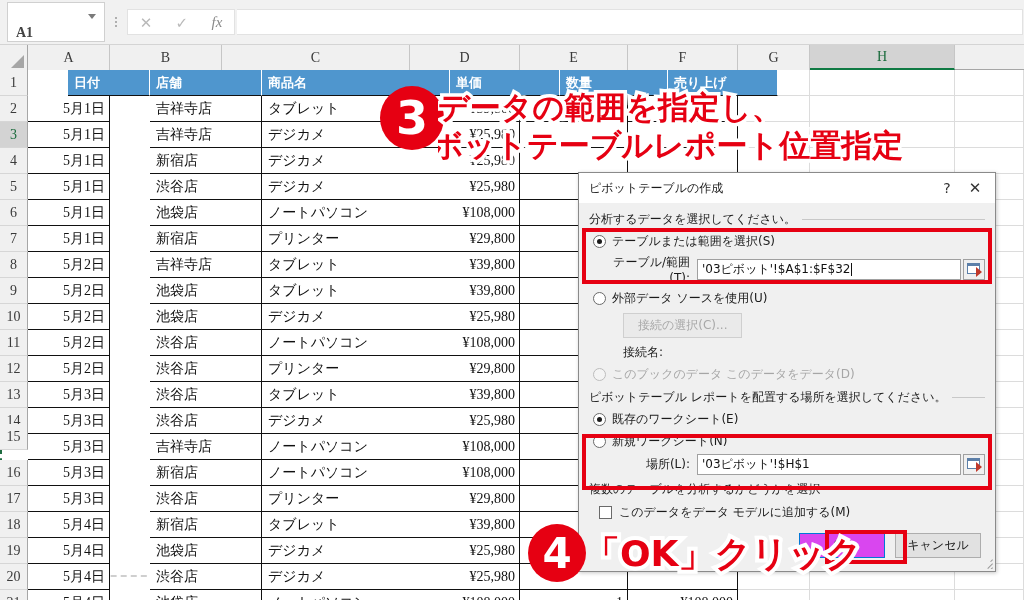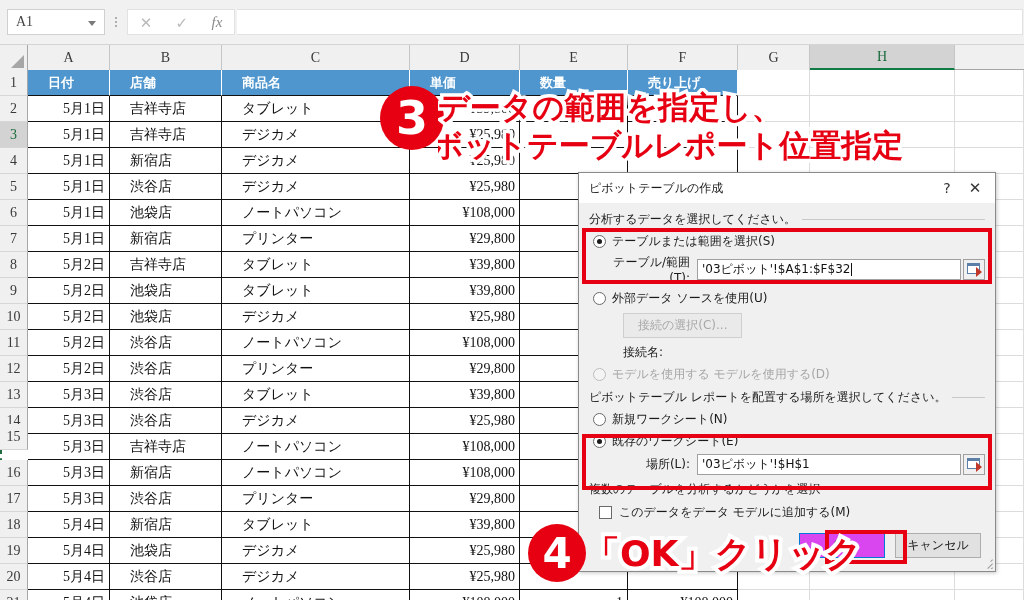--- a/index.html
+++ b/index.html
@@ -12,23 +12,23 @@
   #app { position: relative; width: 1024px; height: 600px; }
 
   
   .formula-strip {
     position: absolute; left: 0; top: 0; width: 1024px; height: 45px;
     background: #f1f1f1;
     border-bottom: 1px solid #d4d4d4;
     display: flex; align-items: center;
   }
   .name-box {
-    margin-left: 7px; width: 98px; height: 26px;
+    margin-left: 7px; width: 98px; height: 40px;
     background: #ffffff; border: 1px solid #d0d0d0;
-    display: flex; align-items: center; position: relative;
+    display: flex; align-items: flex-end; position: relative; font-weight: bold;
   }
   .name-box-text {
     font-size: 14px; color: #444; padding-left: 8px;
     font-family: "Liberation Serif", serif;
   }
   .name-box-arrow {
     position: absolute; right: 8px; top: 11px;
     width: 0; height: 0;
     border-left: 4px solid transparent;
     border-right: 4px solid transparent;
@@ -100,21 +100,21 @@
     border-right: 1px solid #111;
     border-bottom: 1px solid #111;
     background: #fff;
     overflow: hidden; white-space: nowrap;
   }
   .cell.hdr {
     background: #4f96ce; color: #ffffff; font-weight: bold;
     border-right: 1px solid #ffffff; border-bottom: 1px solid #111;
     font-family: "DejaVu Sans", sans-serif; font-size: 13px;
   }
-  .cell.left  { justify-content: flex-start; padding-left: 20px; }
+  .cell.left  { justify-content: flex-start; padding-left: 6px; margin-left: 40px; }
   .cell.right { justify-content: flex-end; padding-right: 4px; }
 
   
   .faint-cell {
     position: absolute; border-right: 1px solid #dcdcdc; border-bottom: 1px solid #dcdcdc;
     background: #fff;
   }
   .ants-left  { border: none; border-left: 2px dashed #1d6b3f; }
   .ants-top   { border: none; border-top: 2px dashed #cfcfcf; }
 
@@ -513,36 +513,36 @@
       <div class="radio-row">
         <span class="radio"></span>
         <span class="rlabel">外部データ ソースを使用(U)</span>
       </div>
 
       <div class="btn-grey">接続の選択(C)...</div>
       <div class="subtext">接続名:</div>
 
       <div class="radio-row">
         <span class="radio dis"></span>
-        <span class="rlabel dis">モデルを使用する モデルを使用する(D)</span>
+        <span class="rlabel dis">このブックのデータ このデータをデータ(D)</span>
       </div>
 
       <div class="group-label" style="margin-top:6px">
         <span>ピボットテーブル レポートを配置する場所を選択してください。</span>
           <span class="rule"></span>
       </div>
 
       <div class="radio-row">
+        <span class="radio checked"></span>
+        <span class="rlabel">既存のワークシート(E)</span>
+      </div>
+
+      <div class="radio-row">
         <span class="radio"></span>
         <span class="rlabel">新規ワークシート(N)</span>
-      </div>
-
-      <div class="radio-row">
-        <span class="radio checked"></span>
-        <span class="rlabel">既存のワークシート(E)</span>
       </div>
 
       <div class="field-row">
         <span class="field-lab">場所(L):</span>
         <span class="tinput">'03ピボット'!$H$1</span>
         <span class="picker">
             <i class="pg1"></i>
             <i class="pg2"></i>
             <i class="parrow"></i>
           </span>

